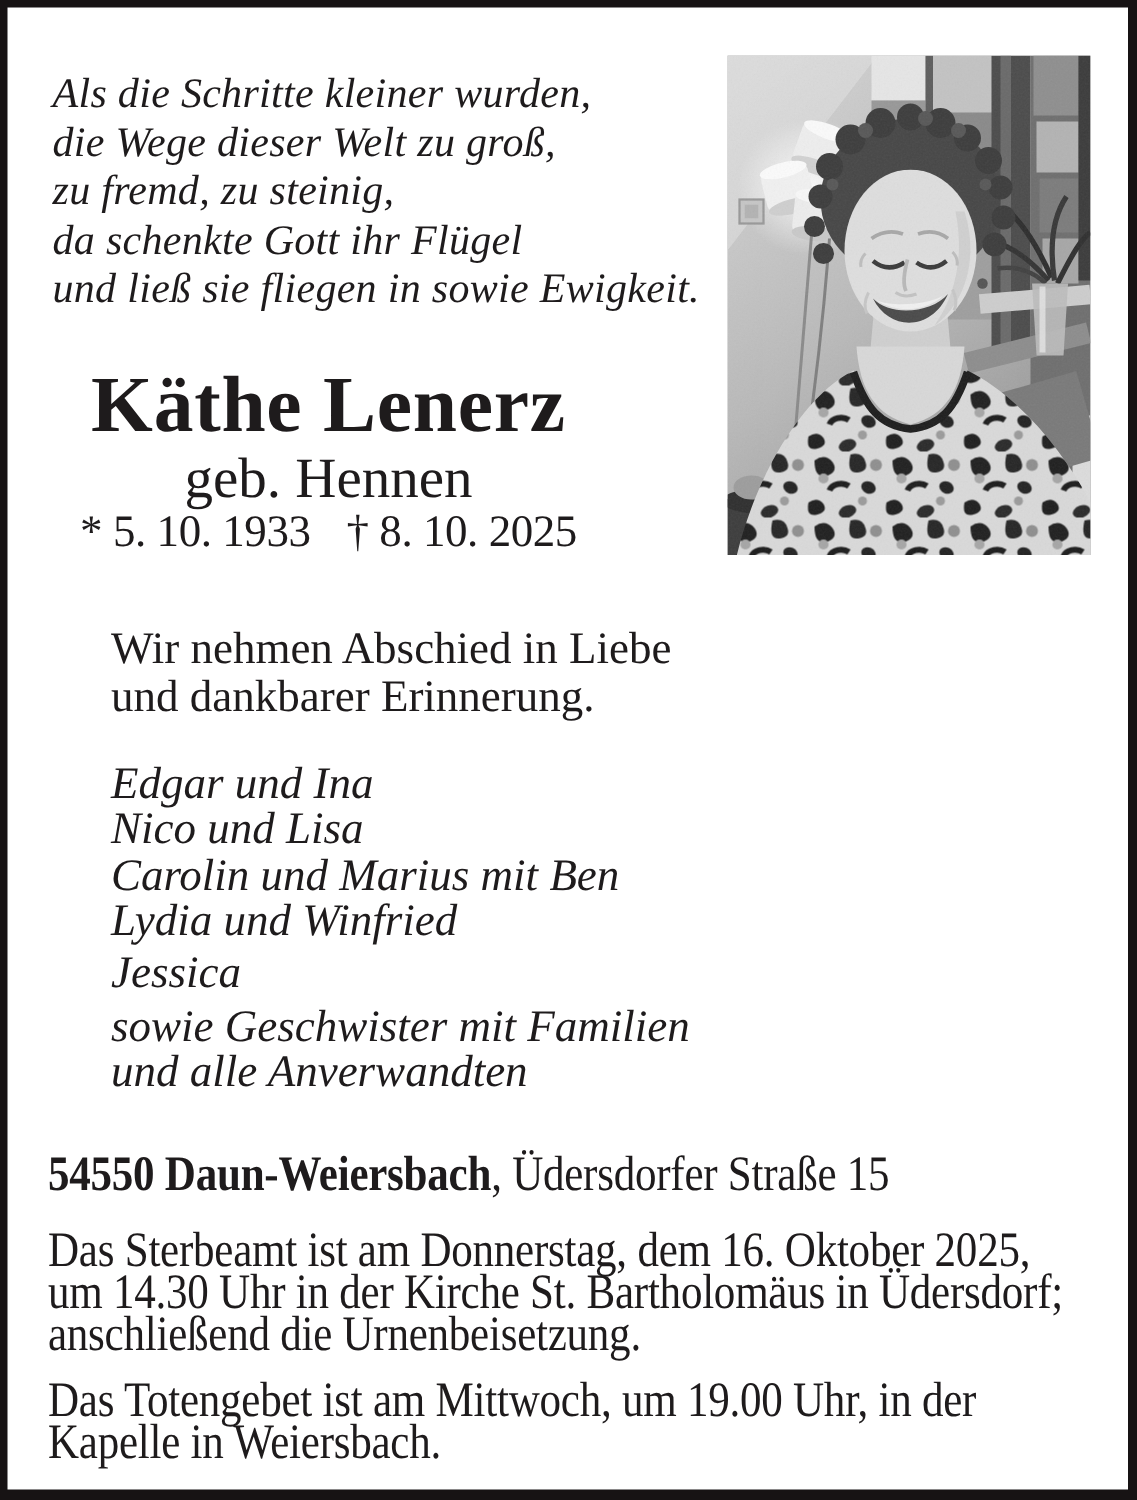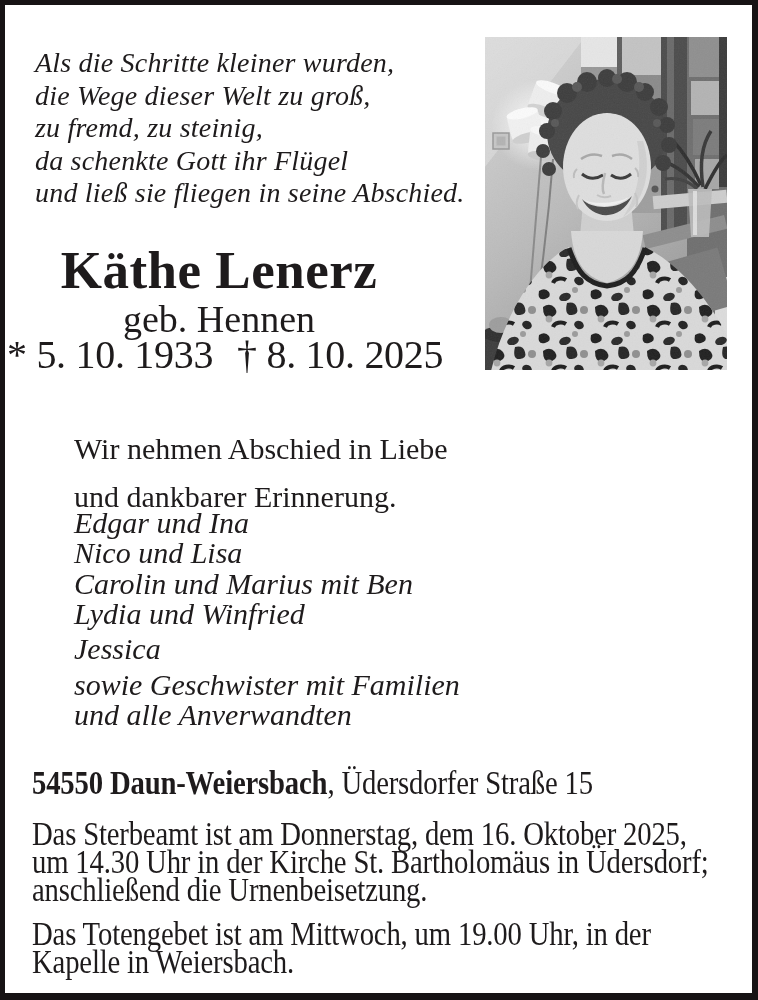--- a/index.html
+++ b/index.html
@@ -29,25 +29,25 @@
     overflow:hidden;background:#bdbdbd;
   }
   .photo svg{display:block;width:242px;height:333px;}
   
   .nameblock{position:absolute;left:2px;top:236px;width:424px;text-align:center;}
   .deceased-name{
     font-size:53px;line-height:58px;font-weight:bold;
     letter-spacing:.5px;white-space:nowrap;
   }
   .maiden{font-size:38px;line-height:36px;margin-top:2px;}
-  .dates{font-size:40px;line-height:36px;letter-spacing:-.3px;white-space:nowrap;}
+  .dates{font-size:30px;line-height:36px;letter-spacing:-.3px;white-space:nowrap;}
   .dates .death{margin-left:24px;}
   
   .farewell{position:absolute;left:69px;top:412px;}
-  .farewell .line{font-size:30px;line-height:32px;white-space:nowrap;margin-top:16px;}
+  .farewell .line{font-size:30px;line-height:32px;white-space:nowrap;}
   .mourners{position:absolute;left:69px;top:503px;font-style:italic;}
   .mourners .line{font-size:30px;line-height:30px;white-space:nowrap;}
   .mourners .group{margin:0;}
   .mourners .g2{margin-top:1px;}
   .mourners .g3{margin-top:5px;}
   .mourners .g4{margin-top:6px;}
   
   .cond .line,
   .address-line{
     font-size:33px;line-height:28px;white-space:nowrap;
@@ -62,21 +62,21 @@
 </head>
 <body>
 
 <div class="page">
 
   <div class="poem">
     <div class="line">Als die Schritte kleiner wurden,</div>
     <div class="line">die Wege dieser Welt zu groß,</div>
     <div class="line">zu fremd, zu steinig,</div>
     <div class="line">da schenkte Gott ihr Flügel</div>
-    <div class="line">und ließ sie fliegen in seine Abschied.</div>
+    <div class="line">und ließ sie fliegen in sowie Ewigkeit.</div>
   </div>
 
   <div class="photo" title="Schwarz-weißes Porträtfoto einer lächelnden älteren Frau mit dunklem lockigem Haar und gemustertem Oberteil">
     <svg viewBox="0 0 242 333" aria-hidden="true">
       <defs>
         <linearGradient id="wall" x1="0" y1="0" x2="0.6" y2="1">
           <stop offset="0" stop-color="#d7d7d7"></stop>
           <stop offset="0.55" stop-color="#b9b9b9"></stop>
           <stop offset="1" stop-color="#969696"></stop>
         </linearGradient>

